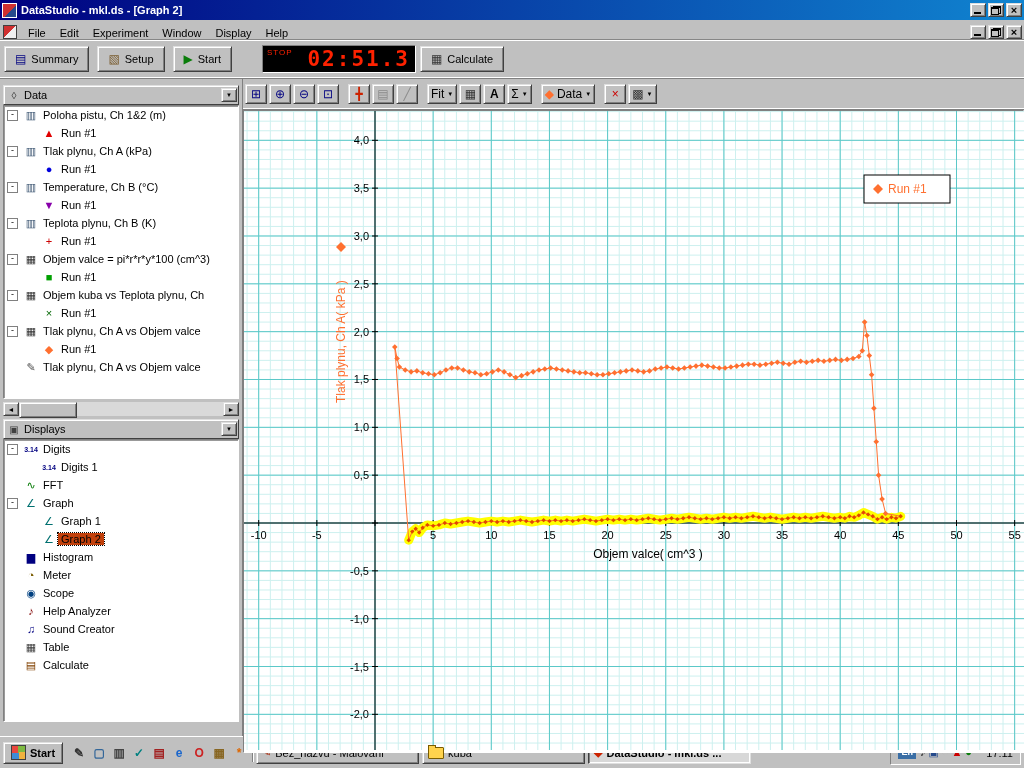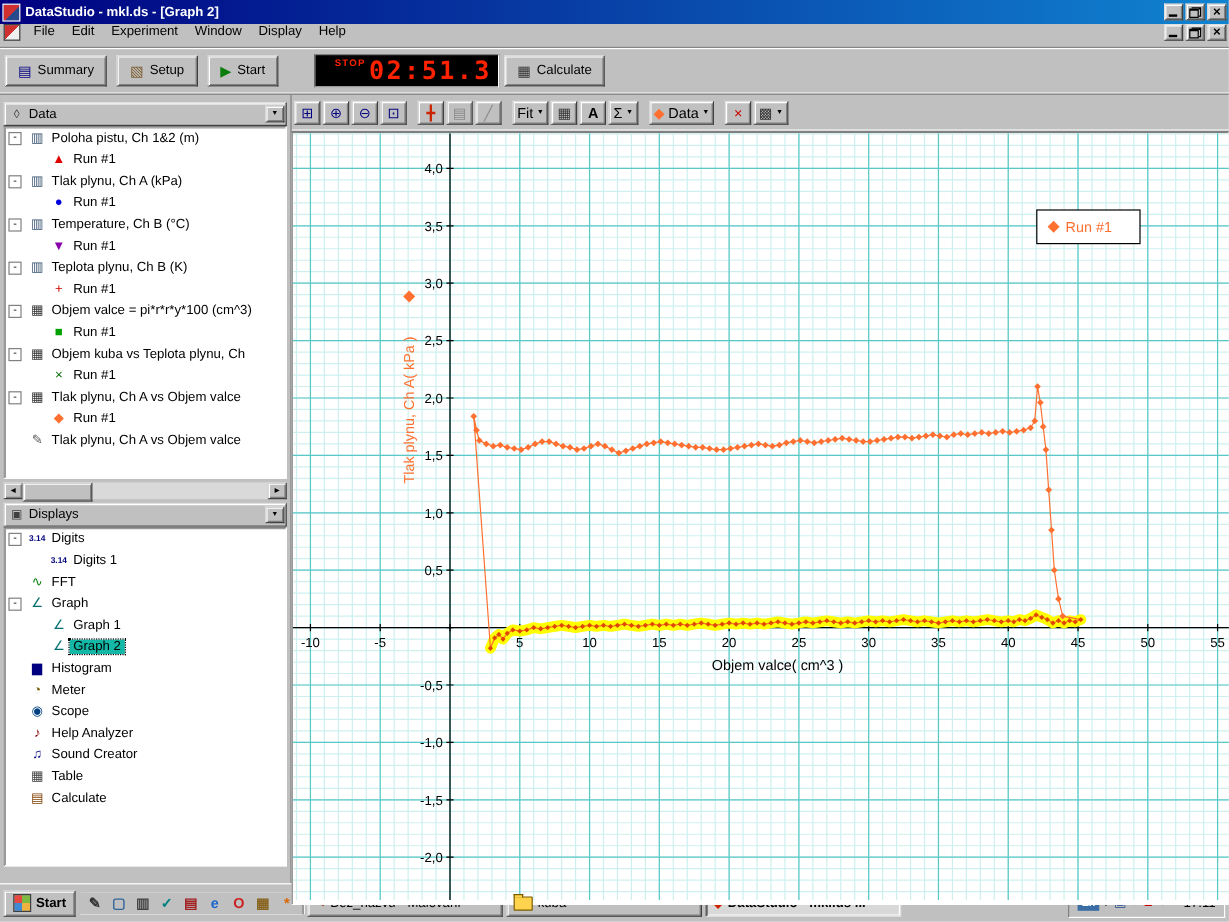--- a/index.html
+++ b/index.html
@@ -20,36 +20,36 @@
   .ico-min{width:8px;height:8px;position:relative;display:inline-block}
   .ico-min::after{content:"";position:absolute;left:0;right:1px;bottom:0;height:2px;background:#000}
   .ico-restore{width:10px;height:9px;position:relative;display:inline-block}
   .ico-restore::before{content:"";position:absolute;top:0;right:0;width:6px;height:5px;
         border:1px solid #000;border-top-width:2px;background:#c0c0c0}
   .ico-restore::after{content:"";position:absolute;bottom:0;left:0;width:6px;height:5px;
         border:1px solid #000;border-top-width:2px;background:#c0c0c0}
   .ico-close{font-weight:bold;font-size:11px;line-height:9px}
 
   
-  #menubar{height:19px;display:flex;align-items:flex-start;padding:0 2px;flex:none;
+  #menubar{height:19px;display:flex;align-items:flex-end;padding:0 2px;flex:none;
            border-bottom:1px solid #868686;box-shadow:0 1px 0 #fff}
   #doc-icon{width:12px;height:12px;margin:0 4px 0 1px;flex:none;
             background:linear-gradient(135deg,#d03030 0 50%,#f0f0f0 50% 100%);border:1px solid #404040}
   .menu-item{padding:2px 7px}
 
   
   #toolbar{height:34px;display:flex;align-items:center;padding:2px 4px;flex:none;
            border-bottom:1px solid #808080;box-shadow:0 -1px 0 #fff inset}
   .btn98{height:26px;display:inline-flex;align-items:center;gap:5px;padding:0 10px;
          background:#c0c0c0;border:1px solid;border-color:#dfdfdf #404040 #404040 #dfdfdf;
          box-shadow:inset 1px 1px 0 #fff,inset -1px -1px 0 #808080}
   .btn-ico{font-size:12px;line-height:12px}
   #timer{width:152px;height:26px;background:#000;position:relative;flex:none;
          border:1px solid;border-color:#808080 #fff #fff #808080;margin:0 4px 0 30px}
-  #timer-stop{position:absolute;top:2px;left:16px;font-size:8px;font-weight:bold;color:#ff2200;letter-spacing:1px}
+  #timer-stop{position:absolute;top:2px;left:4px;font-size:8px;font-weight:normal;color:#ff2200;letter-spacing:1px}
   #timer-value{position:absolute;right:5px;top:1px;font-family:"DejaVu Sans Mono",monospace;
                font-weight:bold;font-size:21px;color:#ff2200;letter-spacing:2px}
 
   
   #main{flex:1;display:flex;min-height:0}
   #left-panel{width:236px;flex:none;display:flex;flex-direction:column;
               padding:6px 3px 14px 3px;border-right:1px solid #808080}
   .panel-header{height:18px;flex:none;display:flex;align-items:center;gap:4px;padding:0 1px 0 4px;
                 background:#c0c0c0;border:1px solid;border-color:#dfdfdf #404040 #404040 #dfdfdf;
                 box-shadow:inset 1px 1px 0 #fff}
@@ -62,21 +62,21 @@
   #data-tree{height:292px;flex:none}
   #displays-tree{flex:1}
   .tree-row{height:18px;display:flex;align-items:center;white-space:nowrap;padding-left:3px}
   .expander{width:9px;height:9px;flex:none;background:#fff;border:1px solid #808080;
             font-size:9px;line-height:7px;text-align:center;margin-right:4px}
   .tspacer{width:15px;flex:none}
   .tindent{width:18px;flex:none}
   .tree-icon{width:18px;flex:none;text-align:center;font-size:11px;line-height:11px}
   .tree-icon.small{font-size:7px;font-weight:bold;letter-spacing:0}
   .tree-label{padding:0 3px}
-  .tree-label.selected{background:#14b8a6;outline:1px dotted #000}
+  .tree-label.selected{background:#c2410c;outline:1px dotted #000}
 
   
   .hscroll{height:16px;flex:none;display:flex;align-items:center;margin:2px 0}
   .sb-btn{width:16px;height:14px;padding:0;display:flex;align-items:center;justify-content:center;
           font-size:7px;background:#c0c0c0;border:1px solid;border-color:#dfdfdf #404040 #404040 #dfdfdf;
           box-shadow:inset 1px 1px 0 #fff,inset -1px -1px 0 #808080}
   .sb-track{flex:1;height:14px;background:#d9d9d9;position:relative}
   .sb-thumb{position:absolute;left:0;top:0;width:56px;height:14px;background:#c0c0c0;
             border:1px solid;border-color:#dfdfdf #404040 #404040 #dfdfdf;
             box-shadow:inset 1px 1px 0 #fff,inset -1px -1px 0 #808080}

